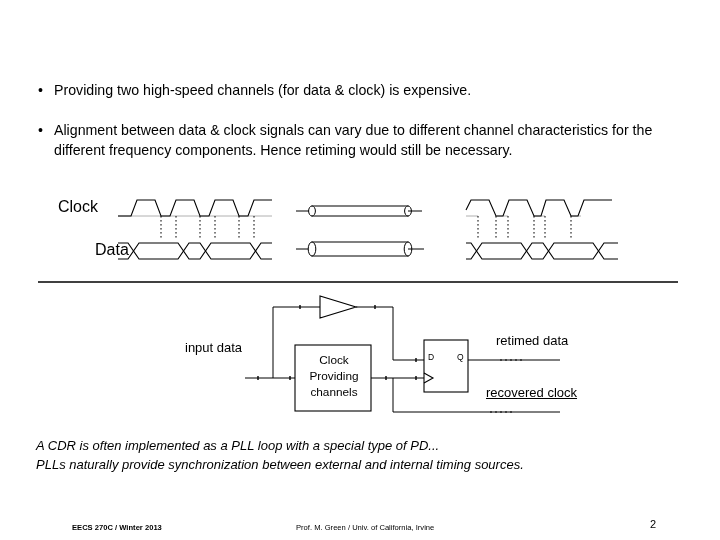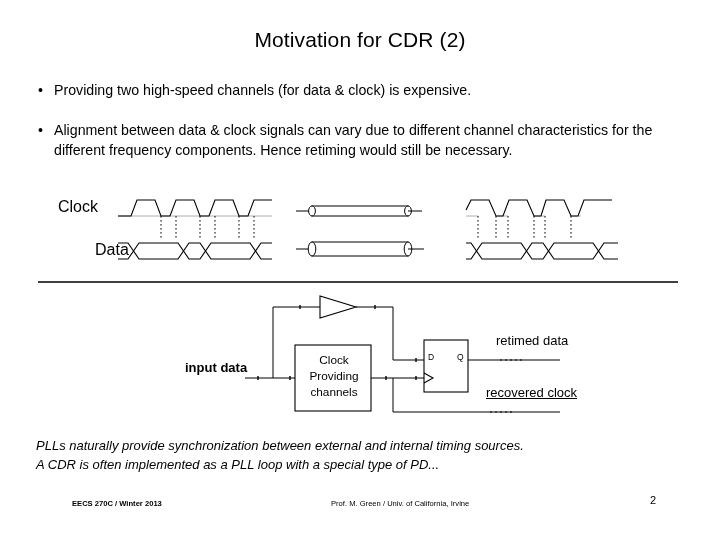--- a/index.html
+++ b/index.html
@@ -72,21 +72,21 @@
     pointer-events: none;
   }
 
   
   .dlabel {
     position: absolute;
     font-size: 13px;
     color: #000;
     white-space: nowrap;
   }
-  #label-input-data     { left: 185px; top: 360px; font-weight: bold; }
+  #label-input-data     { left: 185px; top: 340px; }
   #label-retimed-data   { left: 496px; top: 333px; }
   #label-recovered-clk  { left: 486px; top: 385px; text-decoration: underline; }
 
   .blockbox-text {
     position: absolute;
     left: 296px;
     top: 352px;
     width: 76px;
     text-align: center;
     font-size: 11.8px;
@@ -105,31 +105,31 @@
     font-style: italic;
     color: #000;
   }
 
   
   .footer-item {
     position: absolute;
     font-size: 7.6px;
     color: #000;
     white-space: nowrap;
+    margin-top: 24px;
   }
   #footer-course { left: 72px;  top: 499px; font-weight: bold; }
-  #footer-author { left: 284px; top: 499px; padding-left: 47px; }
+  #footer-author { left: 249px; top: 499px; padding-left: 47px; }
   #footer-page   { left: 650px; top: 494px; font-size: 11px; }
 </style>
 </head>
 <body>
 
 <div class="slide">
 
-  <div class="title">Motivation for CDR (2)</div>
 
   <div class="bullet" id="bullet1">
     <span class="dot">•</span>
     <span class="btext">Providing two high-speed channels (for data &amp; clock) is expensive.</span>
   </div>
 
   <div class="bullet" id="bullet2">
     <span class="dot">•</span>
     <span class="btext">Alignment between data &amp; clock signals can vary due to different channel characteristics for the different frequency components.  Hence retiming would still be necessary.</span>
   </div>
@@ -258,21 +258,21 @@
   <div class="dlabel" id="label-retimed-data">retimed data</div>
   <div class="dlabel" id="label-recovered-clk">recovered clock</div>
 
   <div class="blockbox-text">
     <div>Clock</div>
     <div>Providing</div>
     <div>channels</div>
   </div>
 
   <div class="note">
+    <div>A CDR is often implemented as a PLL loop with a special type of PD...</div>
     <div>PLLs naturally provide synchronization between external and internal timing sources.</div>
-    <div>A CDR is often implemented as a PLL loop with a special type of PD...</div>
   </div>
 
   <div class="footer-item" id="footer-course">EECS 270C / Winter 2013</div>
   <div class="footer-item" id="footer-author">Prof. M. Green / Univ. of California, Irvine</div>
   <div class="footer-item" id="footer-page">2</div>
 
 </div>
 
 </body></html>

